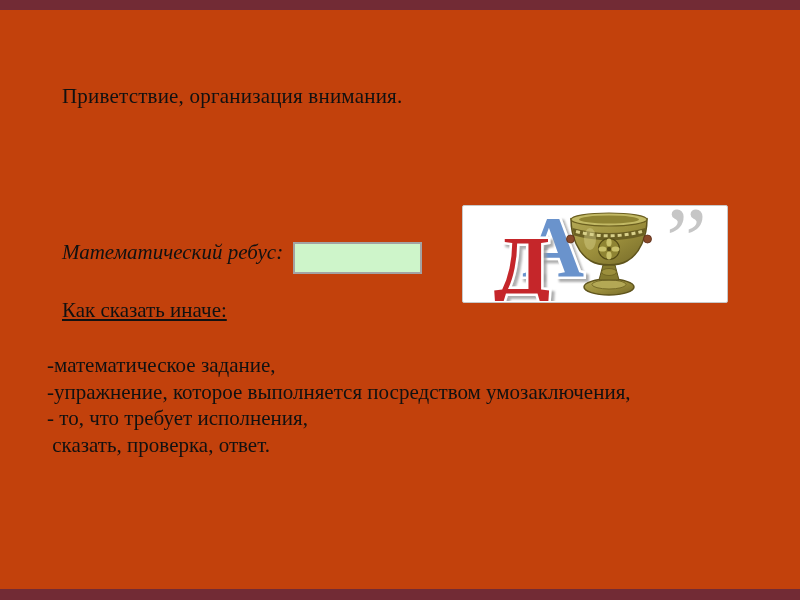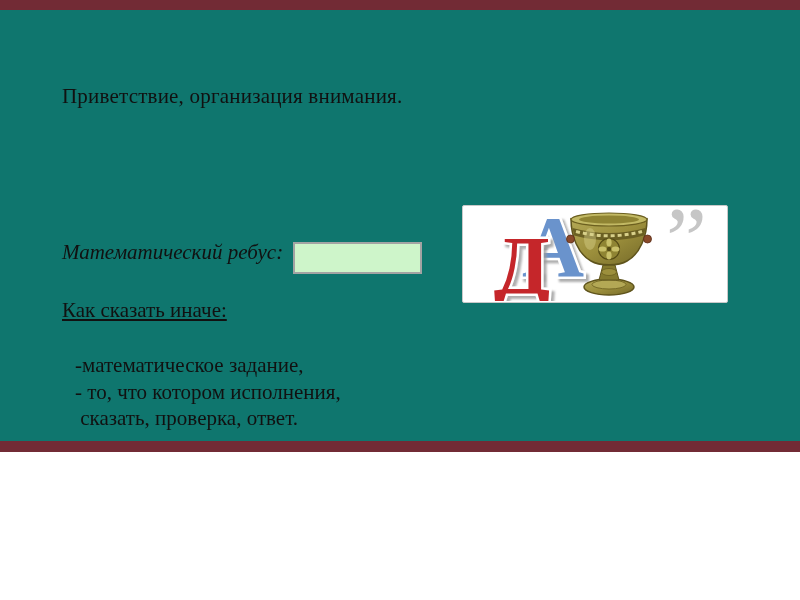--- a/index.html
+++ b/index.html
@@ -1,20 +1,20 @@
 <!DOCTYPE html>
 <html><head>
 <meta charset="utf-8">
 <style>
   html, body { margin: 0; padding: 0; background: #ffffff; }
   .slide {
     position: relative;
     width: 800px;
-    height: 452px;
-    background: #0f766e;
+    height: 600px;
+    background: #c2410c;
     overflow: hidden;
     font-family: "Liberation Serif", serif;
     color: #111111;
   }
   .bar {
     position: absolute;
     left: 0;
     width: 800px;
     background: #722b35;
   }
@@ -55,21 +55,21 @@
     text-decoration: underline;
   }
   .defs {
     position: absolute;
     left: 47px;
     top: 352px;
     width: 720px;
     font-size: 21px;
     line-height: 26.5px;
   }
-  .def-line { white-space: pre; margin-left: 28px; }
+  .def-line { white-space: pre; }
 
   .rebus-image {
     position: absolute;
     left: 462px;
     top: 205px;
     width: 266px;
     height: 98px;
     background: #ffffff;
     border: 1.5px solid #c9c9c9;
     border-radius: 2px;
@@ -87,21 +87,22 @@
   <div class="title">Приветствие, организация внимания.</div>
 
   <div class="rebus-label">Математический ребус:</div>
 
   <div class="answer-box" style="background-color: rgb(206, 245, 202); border-color: rgb(163, 163, 163);"></div>
 
   <div class="prompt">Как сказать иначе:</div>
 
   <div class="defs">
     <div class="def-line">-математическое задание,</div>
-    <div class="def-line">- то, что котором исполнения,</div>
+    <div class="def-line">-упражнение, которое выполняется посредством умозаключения,</div>
+    <div class="def-line">- то, что требует исполнения,</div>
     <div class="def-line"> сказать, проверка, ответ.</div>
   </div>
 
   <div class="rebus-image">
     <svg width="263" height="95" viewBox="0 0 263 95" xmlns="http://www.w3.org/2000/svg">
       <defs>
         <linearGradient id="bowlGrad" x1="0" y1="0" x2="1" y2="1">
           <stop offset="0" stop-color="#b3a855"></stop>
           <stop offset="0.5" stop-color="#9c8f3c"></stop>
           <stop offset="1" stop-color="#746928"></stop>

